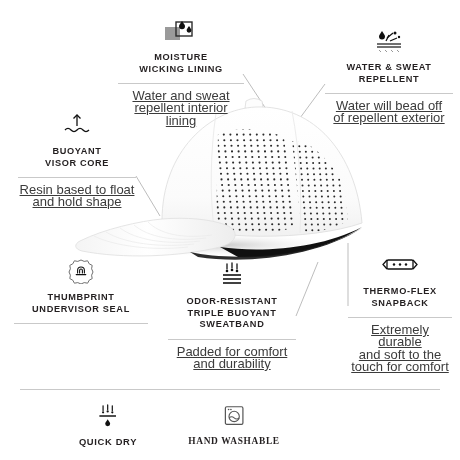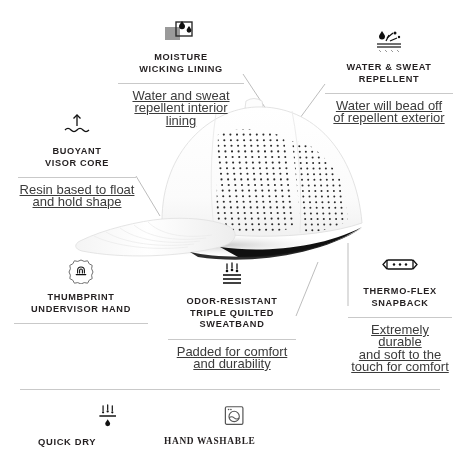--- a/index.html
+++ b/index.html
@@ -51,21 +51,21 @@
   
   #c-moisture{left:118px;top:18px;width:126px;}
   #c-water{left:325px;top:28px;width:128px;}
   #c-buoyant{left:18px;top:112px;width:118px;}
   #c-thumb{left:14px;top:258px;width:134px;}
   #c-odor{left:168px;top:262px;width:128px;}
   #c-thermo{left:348px;top:252px;width:104px;}
 
   
   #bottom-rule{position:absolute;left:20px;top:389px;width:420px;height:1px;background:#c9c9c9;}
-  .bfeat{position:absolute;width:140px;}
+  .bfeat{position:absolute;text-align:center;width:140px;}
   .bfeat .bicon{height:24px;display:block;margin:0 auto 8px auto;}
   .bfeat .blabel{
     font-size:9.4px;font-weight:bold;letter-spacing:.07em;color:#231f20;
   }
   #b-dry{left:38px;top:404px;}
   #b-wash{left:164px;top:404px;font-family:Liberation Serif, serif;}
   #b-upf{left:288px;top:404px;}
 </style>
 </head>
 <body>
@@ -725,42 +725,42 @@
   <div class="callout" id="c-thumb">
     <svg class="icon" viewBox="0 0 34 26">
       <path d="M17 2 l3.2 1.4 3.4 -.6 1.6 3 3 1.6 -.6 3.4 1.4 3.2 -1.4 3.2 .6 3.4 -3 1.6 -1.6 3 -3.4 -.6 -3.2 1.4 -3.2 -1.4 -3.4 .6 -1.6 -3 -3 -1.6 .6 -3.4 -1.4 -3.2 1.4 -3.2 -.6 -3.4 3 -1.6 1.6 -3 3.4 .6 z" fill="none" stroke="#6f6f6f" stroke-width="1"></path>
       <g stroke="#111" stroke-width="1.1" fill="none" stroke-linecap="round">
         <path d="M13.6 15 v-2.6 a3.4 3.4 0 0 1 6.8 0 V15"></path>
         <path d="M15.6 15 v-2.6 a1.4 1.4 0 0 1 2.8 0 V15"></path>
         <line x1="12.2" y1="16.6" x2="21.8" y2="16.6"></line>
       </g>
     </svg>
     <div class="title">THUMBPRINT
-UNDERVISOR HAND</div>
+UNDERVISOR SEAL</div>
     <div class="rule"></div>
   </div>
 
   <div class="callout" id="c-odor">
     <svg class="icon" viewBox="0 0 34 26">
       <g stroke="#111" stroke-width="1.3" fill="none" stroke-linecap="round">
         <line x1="12" y1="2" x2="12" y2="7"></line>
         <line x1="17" y1="1" x2="17" y2="6"></line>
         <line x1="22" y1="2" x2="22" y2="7"></line>
       </g>
       <circle cx="12" cy="9" r="1.3" fill="#111"></circle>
       <circle cx="17" cy="8" r="1.3" fill="#111"></circle>
       <circle cx="22" cy="9" r="1.3" fill="#111"></circle>
       <g stroke="#111" stroke-width="1.6">
         <line x1="8" y1="13" x2="26" y2="13"></line>
         <line x1="8" y1="17" x2="26" y2="17"></line>
         <line x1="8" y1="21" x2="26" y2="21"></line>
       </g>
     </svg>
     <div class="title">ODOR-RESISTANT
-TRIPLE QUILTED
+TRIPLE BUOYANT
 SWEATBAND</div>
     <div class="rule"></div>
     <div class="desc">Padded for comfort
 and durability</div>
   </div>
 
   <div class="callout" id="c-thermo">
     <svg class="icon" viewBox="0 0 40 26">
       <rect x="7" y="8" width="26" height="9" rx="1.2" fill="none" stroke="#111" stroke-width="1.3"></rect>
       <path d="M7 8 L3 12.5 L7 17" fill="none" stroke="#111" stroke-width="1.3"></path>

